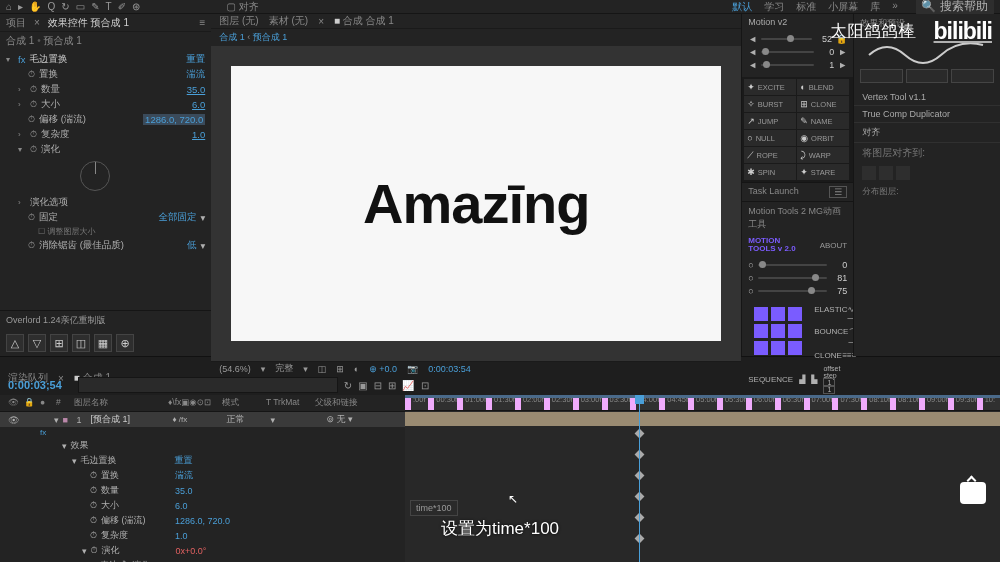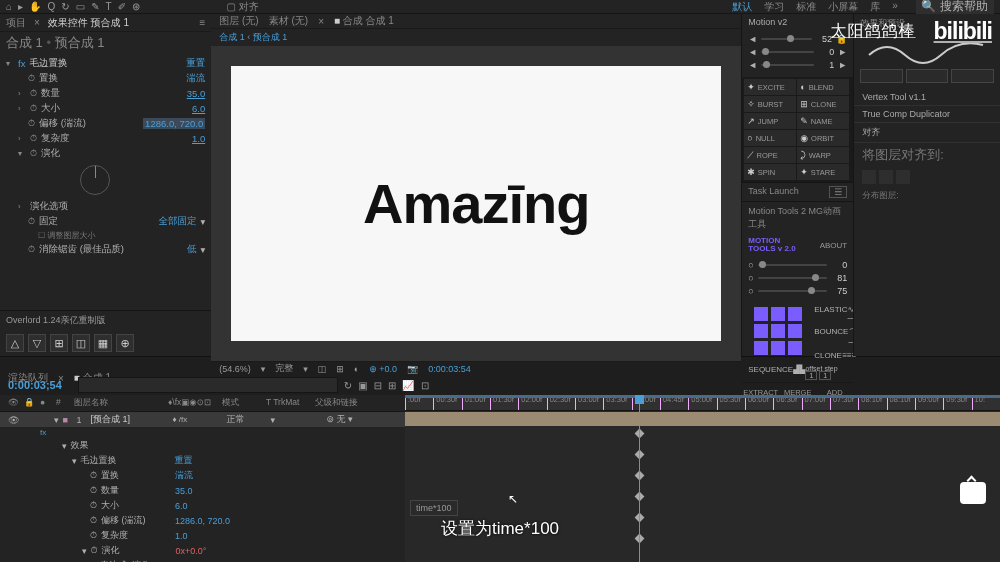--- a/index.html
+++ b/index.html
@@ -10,21 +10,21 @@
 .top-bar .center-tabs { margin-left: auto; display: flex; gap: 12px; color: #888; font-size: 10px; }
 .top-bar .center-tabs .active { color: #4a9fd8; }
 .top-bar .search { margin-left: 10px; background: #2e2e2e; border-radius: 3px; padding: 1px 6px; font-size: 12px; }
 
 .main-columns { display: flex; height: 342px; }
 
 .left-panel { width: 213px; background: #232323; display: flex; flex-direction: column; }
 .panel-tabs { height: 18px; display: flex; align-items: center; padding: 0 6px; gap: 8px; font-size: 10px; border-bottom: 1px solid #1a1a1a; }
 .panel-tabs span { color: #888; }
 .panel-tabs .active { color: #d0d0d0; }
-.breadcrumb { padding: 2px 6px; font-size: 13px; color: #888; }
+.breadcrumb { padding: 2px 6px; font-size: 10px; color: #888; }
 .breadcrumb .sep { color: #555; }
 
 .effect-tree { flex: 1; padding: 2px 0; font-size: 9.5px; overflow: hidden; }
 .eff-row { display: flex; align-items: center; padding: 1px 6px; gap: 4px; }
 .eff-row .indent { display: inline-block; }
 .eff-row .tw { color: #888; width: 8px; font-size: 8px; }
 .eff-row .clock { color: #999; font-size: 9px; }
 .eff-row .name { color: #b0b0b0; flex: 1; }
 .eff-row .val { color: #4a9fd8; }
 .eff-row .val-txt { color: #4a9fd8; text-decoration: underline; }
@@ -96,21 +96,21 @@
 .tl-left { width: 405px; background: #232323; font-size: 9px; overflow: hidden; }
 .tl-header-row { display: flex; padding: 2px 8px; gap: 4px; color: #888; border-bottom: 1px solid #151515; font-size: 8.5px; }
 .tl-layer-row { display: flex; align-items: center; padding: 1px 8px; gap: 4px; }
 .tl-layer-row .lname { color: #ccc; }
 .tl-layer-row .val { color: #4a9fd8; }
 .tl-layer-row .red { color: #e06060; }
 .tl-layer-row.layer1 { background: #3a3a3a; }
 
 .tl-right { flex: 1; background: #282828; position: relative; }
 .tl-ruler { height: 16px; background: #303030; display: flex; font-size: 7.5px; color: #888; border-bottom: 1px solid #151515; }
-.tl-ruler div { flex: 1; border-left: 1px solid #f0abfc; padding-left: 2px; }
+.tl-ruler div { flex: 1; border-left: 6px solid #f0abfc; padding-left: 2px; }
 .tl-track { height: 14px; background: #9a8b72; margin-top: 1px; }
 .tl-keyframes { position: relative; height: 120px; }
 .tl-kf-col { position: absolute; top: 0; bottom: 0; width: 1px; }
 .tl-kf-col .kf { width: 7px; height: 7px; background: #aaa; transform: rotate(45deg); margin-left: -3px; margin-top: 4px; }
 .tl-playhead { position: absolute; top: 0; bottom: 0; width: 1px; background: #4a9fd8; }
 .tl-playhead::before { content: ''; position: absolute; top: 0; left: -4px; width: 9px; height: 9px; background: #4a9fd8; }
 .tl-workarea { position: absolute; top: 0; height: 3px; background: #4a6a8a; }
 
 .subtitle { position: absolute; bottom: 22px; left: 50%; transform: translateX(-50%); color: #fff; font-size: 17px; text-align: center; text-shadow: 0 0 3px #000; }
 .expr-tip { position: absolute; top: 500px; left: 410px; background: #2a2a2a; color: #999; font-size: 9px; padding: 2px 5px; border: 1px solid #444; }
@@ -389,21 +389,21 @@
         <div style="display:flex;justify-content:space-between;padding:2px 0">
             <span>BOUNCE</span>
             <span>⌒ ─</span>
           </div>
         <div style="display:flex;justify-content:space-between;padding:2px 0">
             <span>CLONE</span>
             <span>≡≡≡</span>
           </div>
       </div>
     </div>
-    <div style="display:flex;align-items:flex-start;padding:3px 6px;font-size:8px;">
+    <div style="display:flex;align-items:center;padding:3px 6px;font-size:8px;gap:6px">
       <span>SEQUENCE</span>
       <span>▟</span>
       <span>▙</span>
       <span style="font-size:7px"><span>offset</span> <span>step</span><br><span style="border:1px solid #555;padding:0 3px">1</span> <span style="border:1px solid #555;padding:0 3px">1</span></span>
     </div>
     <div class="rp-btn-row">
       <div>EXTRACT</div>
       <div>MERGE</div>
       <div>ADD NULL</div>
     </div>
@@ -421,21 +421,21 @@
         </svg>
     </div>
     <div class="fr-three">
         <div></div>
         <div></div>
         <div></div>
       </div>
     <div class="fr-item">Vertex Tool v1.1</div>
     <div class="fr-item">True Comp Duplicator</div>
     <div class="fr-item">对齐</div>
-    <div style="padding:3px 8px;color:#777;font-size:13px">将图层对齐到:</div>
+    <div style="padding:3px 8px;color:#777;font-size:10px">将图层对齐到:</div>
     <div style="padding:3px 8px;display:flex;gap:3px">
         <span style="width:14px;height:14px;background:#2e2e2e"></span>
         <span style="width:14px;height:14px;background:#2e2e2e"></span>
         <span style="width:14px;height:14px;background:#2e2e2e"></span>
       </div>
     <div style="padding:3px 8px;color:#777;font-size:8.5px">分布图层:</div>
   </div>
 </div>
 
 <div class="timeline-panel">

